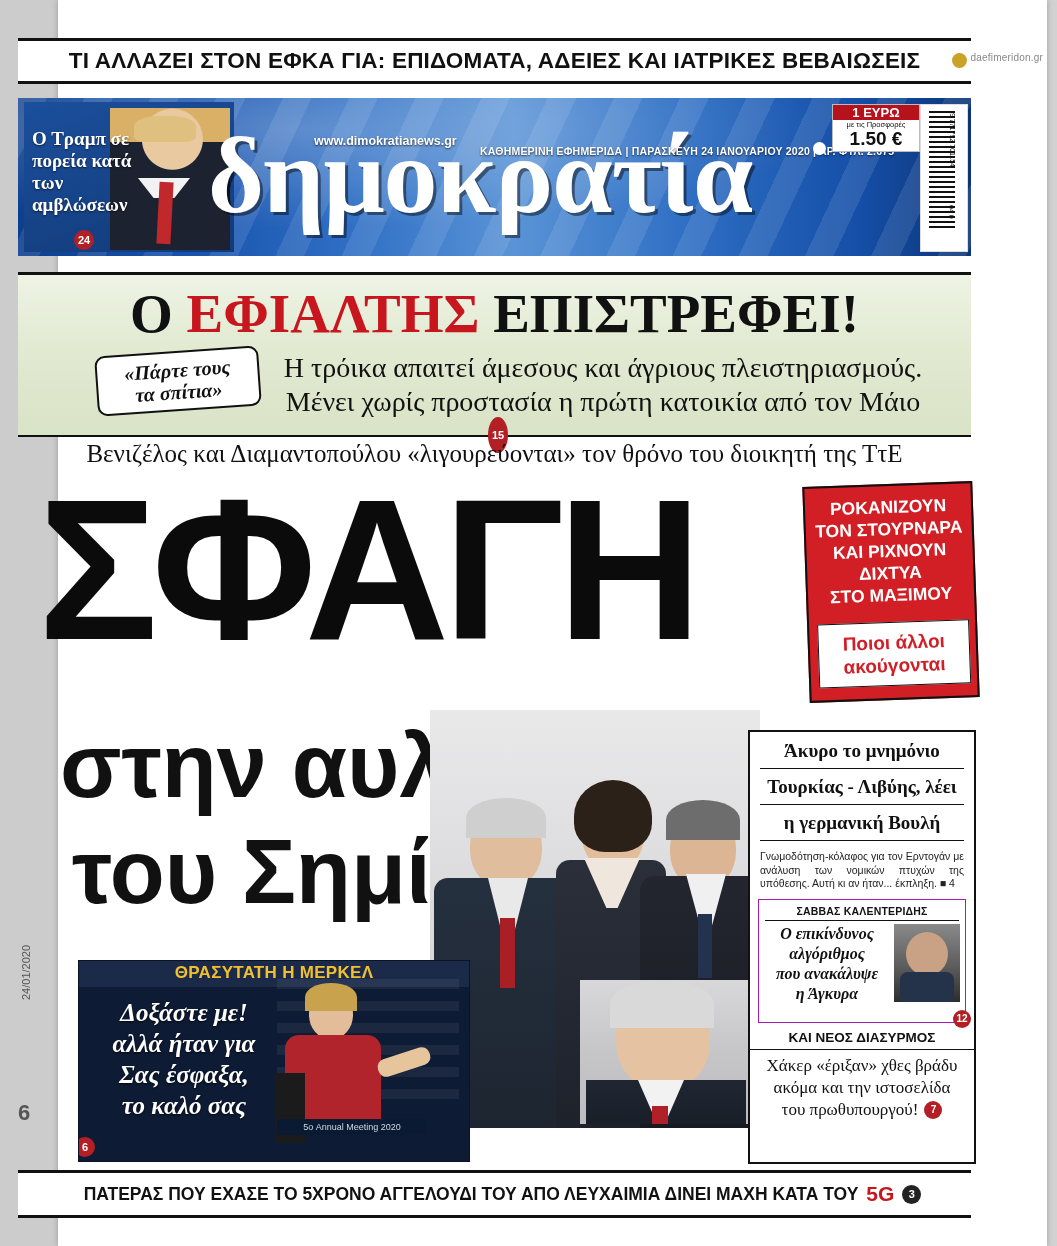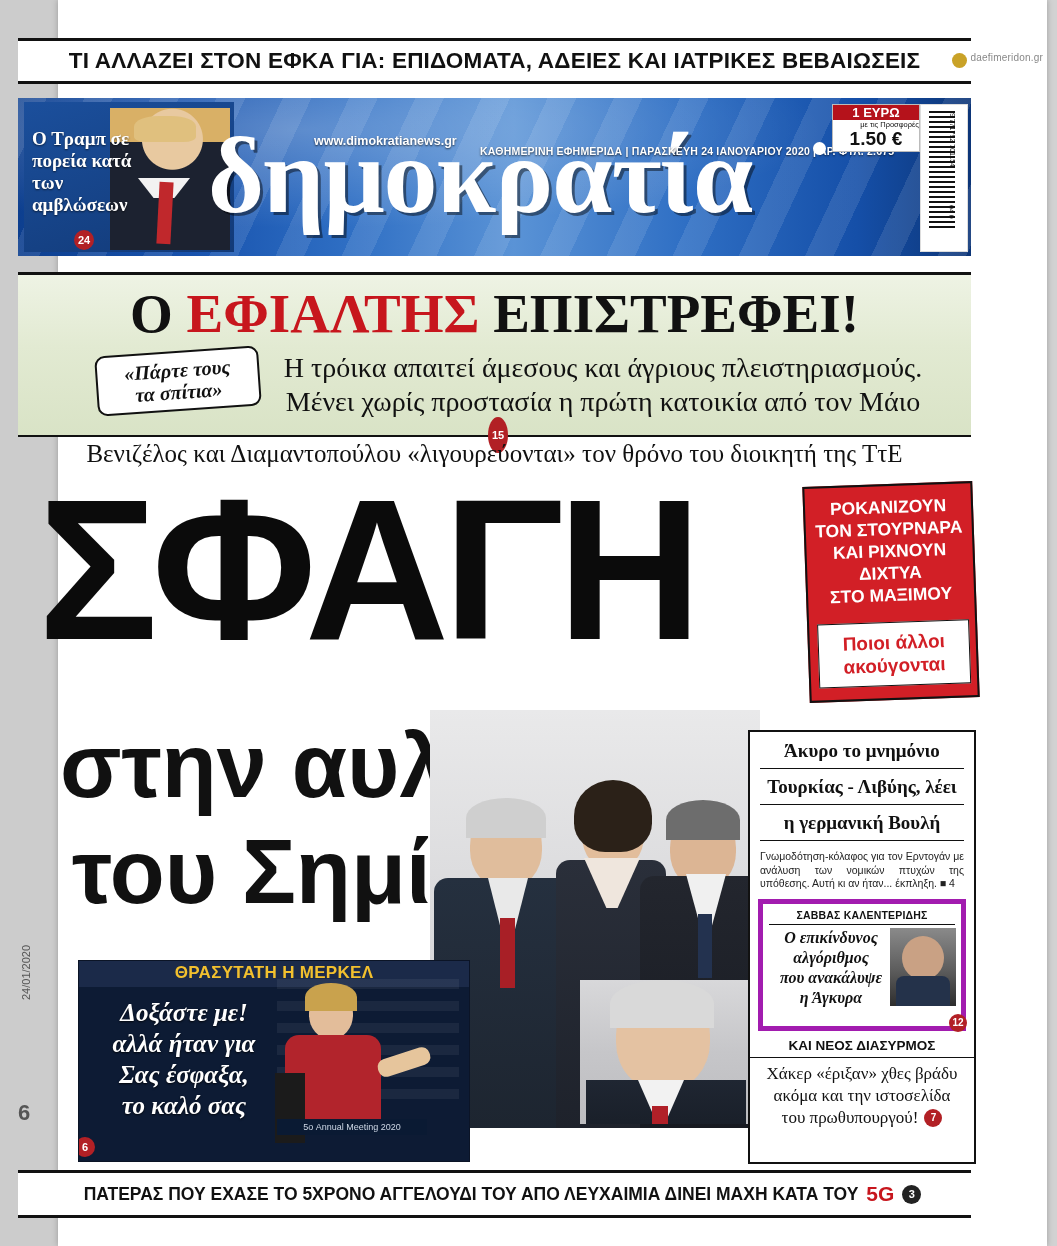--- a/index.html
+++ b/index.html
@@ -107,21 +107,21 @@
     position:absolute;left:462px;top:47px;
     color:#fff;font-family:"Liberation Sans",sans-serif;font-size:10.5px;font-weight:bold;letter-spacing:.2px;
     text-shadow:0 1px 2px rgba(0,0,0,.7);
   }
   .mast-dot{position:absolute;left:795px;top:44px;width:13px;height:13px;border-radius:50%;background:#fff;}
   .price-box{
     position:absolute;left:814px;top:6px;width:86px;height:46px;background:#ffffff;border:1px solid #bbb;
     text-align:center;
   }
   .price-top{background:#b5121b;color:#fff;font-family:"Liberation Sans",sans-serif;font-weight:bold;font-size:13px;line-height:15px;}
-  .price-sub{font-family:"Liberation Sans",sans-serif;font-size:7.5px;color:#111;line-height:9px;text-align:right;}
+  .price-sub{font-family:"Liberation Sans",sans-serif;font-size:7.5px;color:#111;line-height:9px;}
   .price-val{font-family:"Liberation Sans",sans-serif;font-weight:bold;font-size:19px;color:#111;line-height:20px;}
   .barcode{
     position:absolute;left:902px;top:6px;width:46px;height:146px;background:#fff;
     border:1px solid #ddd;
   }
   .barcode .bars{
     position:absolute;left:8px;top:6px;width:26px;height:120px;
     background:repeating-linear-gradient(180deg,#111 0 2px,#fff 2px 5px);
   }
   .barcode .bnum{
@@ -252,21 +252,21 @@
   .rc-h{
     padding:6px 8px 0 8px;text-align:center;
     font-family:"Liberation Serif",serif;font-weight:bold;font-size:19px;line-height:25px;color:#111;
   }
   .rc-rule{height:1px;background:#111;margin:5px 10px;}
   .rc-body{
     padding:4px 10px 0 10px;
     font-family:"Liberation Sans",sans-serif;font-size:10.5px;line-height:13.5px;color:#222;text-align:justify;
   }
   .rc-sub{
-    margin:8px 8px 0 8px;border:5px solid #a21caf;padding:5px 6px;position:relative;height:112px;
+    margin:8px 8px 0 8px;border:1px solid #a21caf;padding:5px 6px;position:relative;height:112px;
   }
   .rc-sub-title{
     text-align:center;font-family:"Liberation Sans",sans-serif;font-weight:bold;font-size:10.5px;color:#111;
     border-bottom:1px solid #111;padding-bottom:3px;margin-bottom:3px;letter-spacing:.2px;
   }
   .rc-sub-text{
     width:124px;font-family:"Liberation Serif",serif;font-style:italic;font-weight:bold;
     font-size:16px;line-height:20px;color:#111;text-align:center;
   }
   .rc-face{

